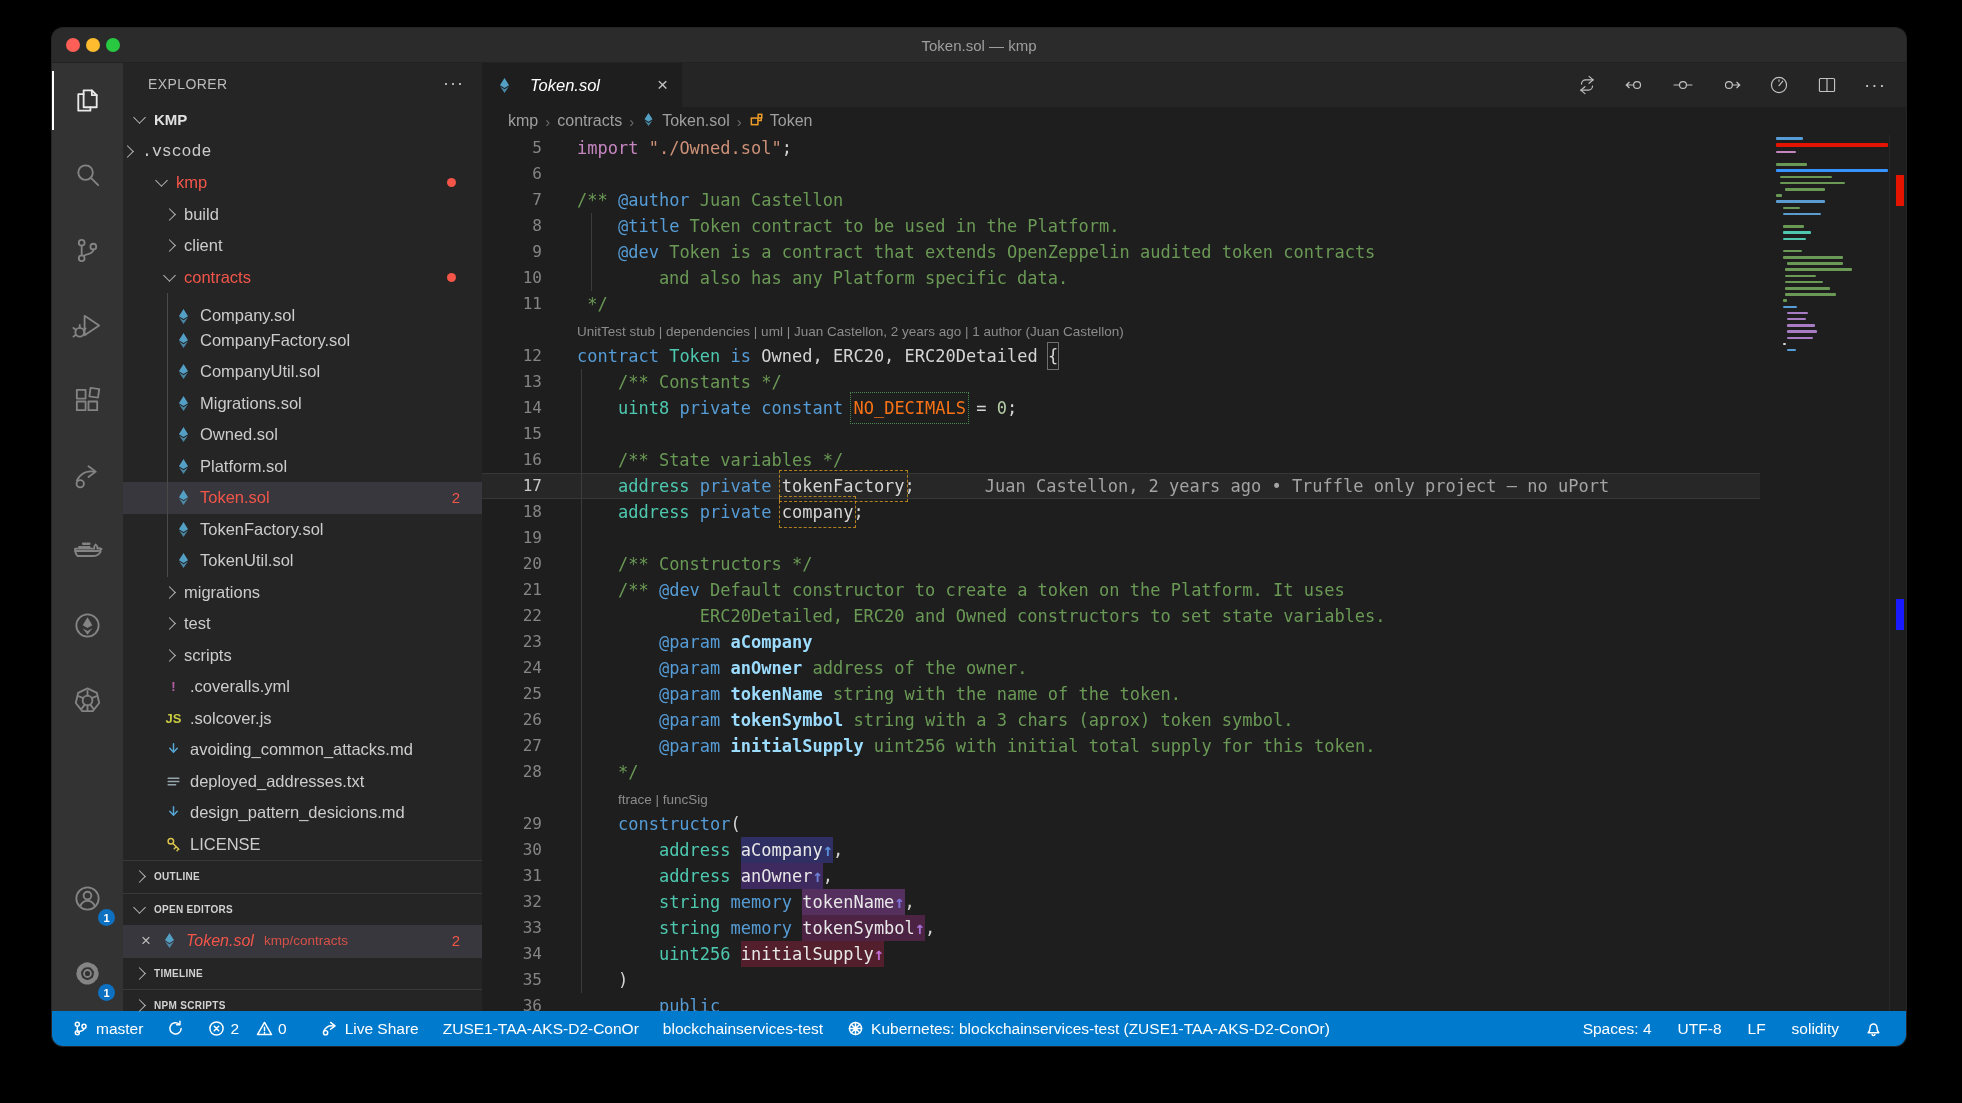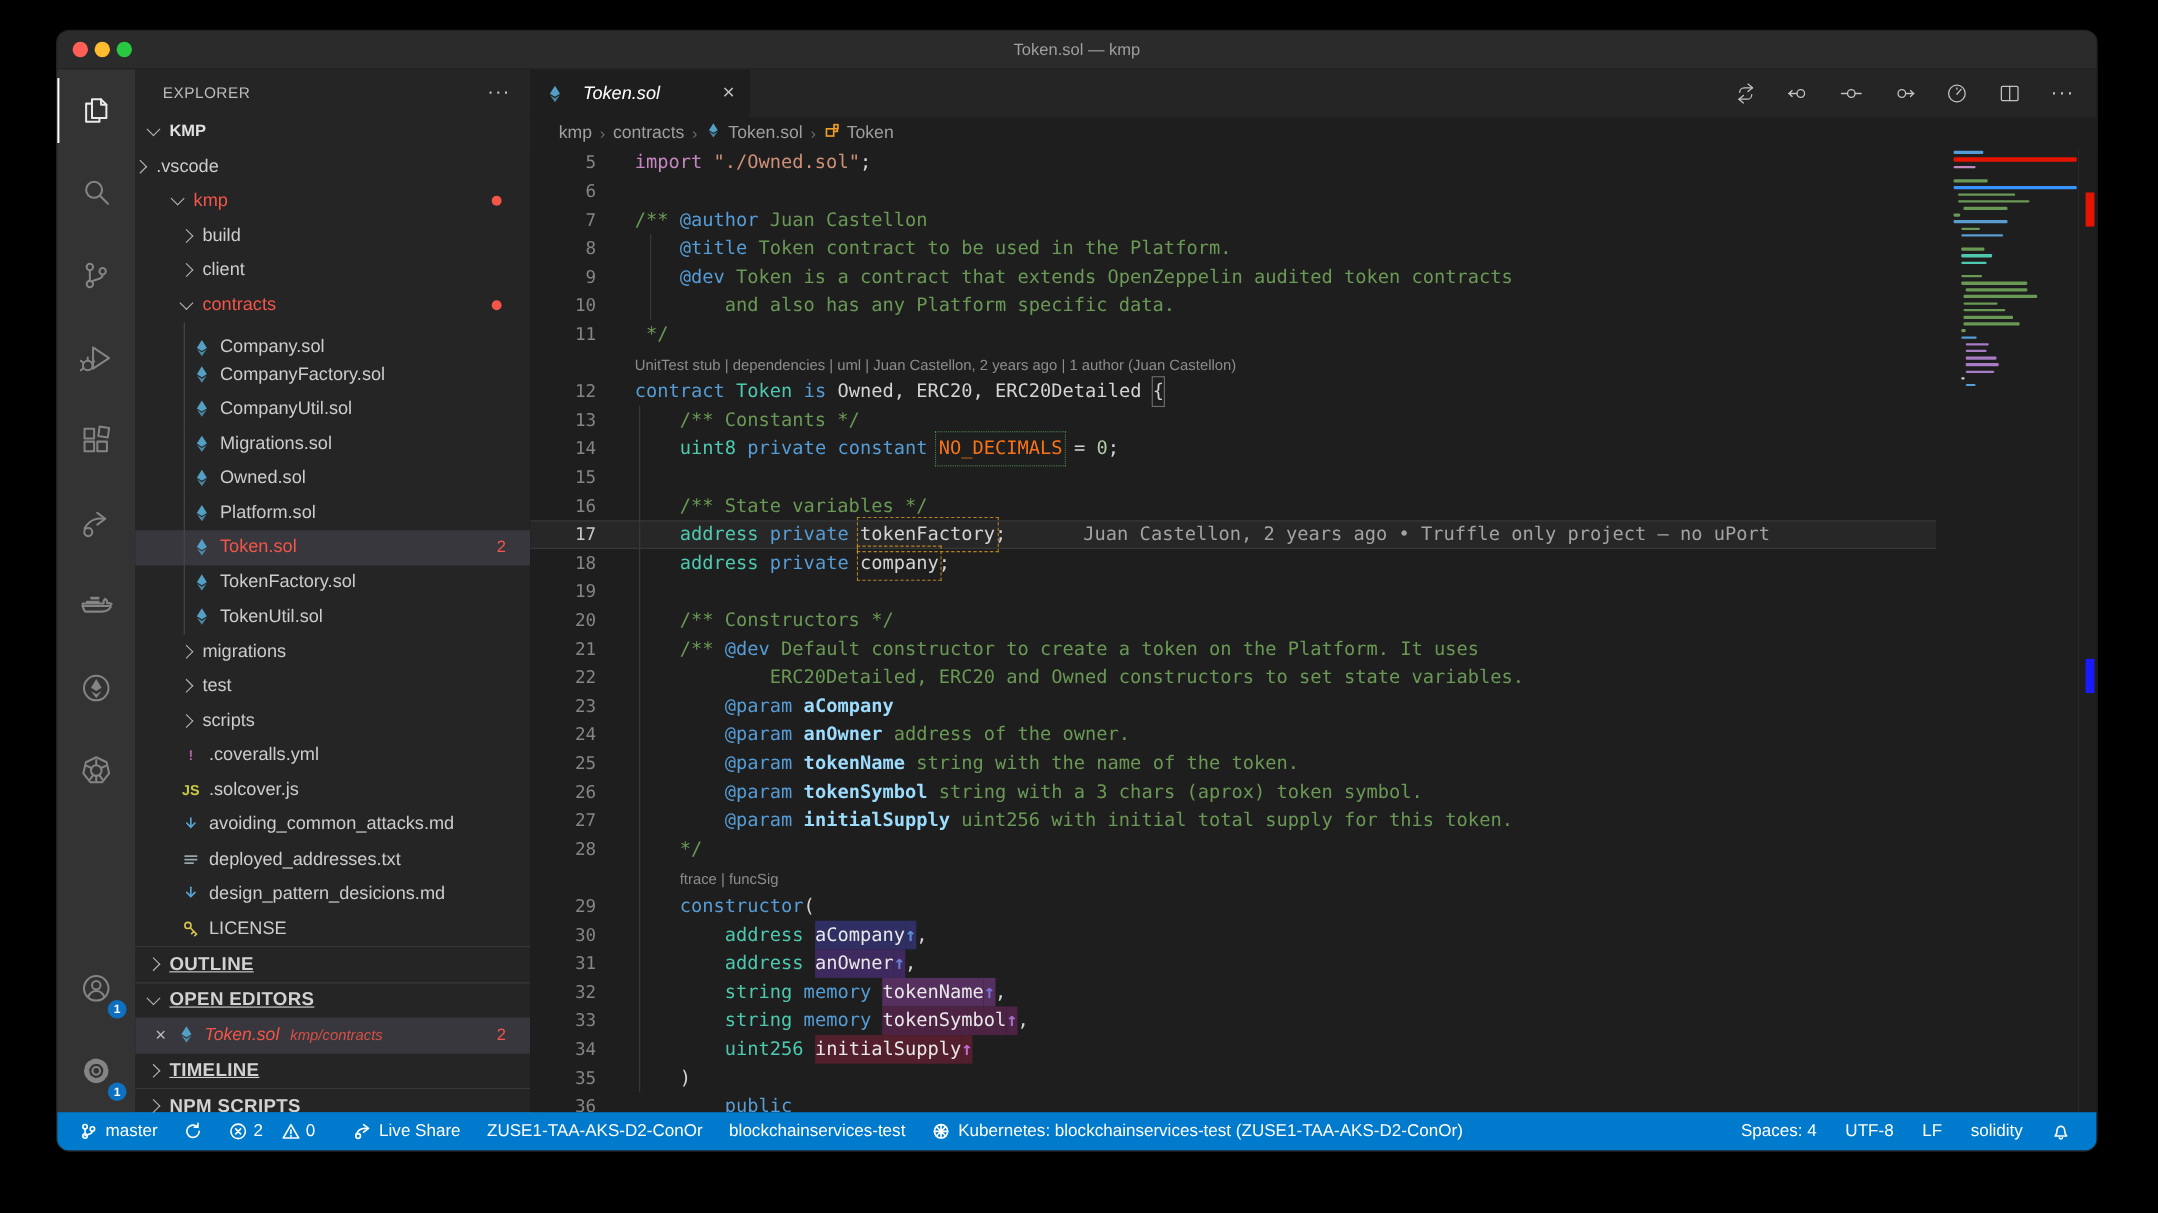--- a/index.html
+++ b/index.html
@@ -38,26 +38,26 @@
   .tree-row.selected{background:#37373d;}
   .tree-row .t-label{white-space:nowrap;}
   .tree-row.err .t-label{color:#f35549;}
   .t-icon{width:17px;height:17px;flex:none;margin-right:8px;display:flex;align-items:center;justify-content:center;}
   .t-icon svg{width:17px;height:17px;stroke-width:1.4;stroke-linecap:round;}
   .t-icon .glyph{font-weight:bold;font-size:13px;font-family:"Liberation Sans",sans-serif;}
   .t-guide{position:absolute;left:44px;top:0;bottom:0;width:1px;background:#4a4a4a;}
   .t-dot{margin-left:auto;margin-right:26px;width:9px;height:9px;border-radius:50%;background:#f35549;flex:none;}
   .t-badge{margin-left:auto;margin-right:22px;color:#f35549;font-size:15px;flex:none;}
   .sb-flex{flex:1;}
-  .sb-section{height:31.5px;flex:none;display:flex;align-items:center;padding-left:12px;font-weight:bold;font-size:17px;
-    color:#d2d2d2;border-top:1px solid rgba(255,255,255,0.09);letter-spacing:.3px;text-decoration:underline;}
+  .sb-section{height:31.5px;flex:none;display:flex;align-items:center;padding-left:12px;font-weight:bold;font-size:10px;
+    color:#d2d2d2;border-top:1px solid rgba(255,255,255,0.09);letter-spacing:.3px;}
   .oe-row{height:31.5px;flex:none;display:flex;align-items:center;background:#37373d;font-size:16px;cursor:pointer;}
   .oe-close{width:18px;margin:0 6px 0 14px;color:#bcbcbc;font-size:17px;text-align:center;}
   .oe-file{color:#f35549;font-style:italic;}
-  .oe-path{color:#f35549;font-style:italic;font-size:13.5px;margin-left:10px;opacity:.85;}
+  .oe-path{color:#f35549;font-size:13.5px;margin-left:10px;opacity:.85;}
   .oe-badge{margin-left:auto;margin-right:22px;color:#f35549;font-size:15px;}
   
   .editor{flex:1;display:flex;flex-direction:column;min-width:0;background:#1e1e1e;}
   .tabbar{height:44px;flex:none;background:#252526;display:flex;align-items:stretch;}
   .tab{width:176px;background:#1e1e1e;display:flex;align-items:center;padding:0 10px 0 14px;flex:none;}
   .tab-label{color:#ffffff;font-style:italic;font-size:16.5px;margin-left:9px;}
   .tab-close{margin-left:auto;color:#c0c0c0;font-size:19px;cursor:pointer;padding:0 4px;}
   .tab-actions{margin-left:auto;display:flex;align-items:center;gap:26px;padding-right:20px;color:#c2c2c2;}
   .tab-actions .action{width:22px;height:22px;cursor:pointer;}
   .tab-actions svg{width:22px;height:22px;stroke:currentColor;fill:none;stroke-width:1.7;stroke-linecap:round;stroke-linejoin:round;}
@@ -215,21 +215,21 @@
       <div class="sidebar">
         <div class="sb-header">
           <span class="sb-title">EXPLORER</span>
           <span class="sb-more">···</span>
         </div>
         <div class="ws-row">
           <span class="chev down"></span>
           <span>KMP</span>
         </div>
         <div class="tree" id="tree">
-            <div class="tree-row" style="">
+            <div class="tree-row" style=" font-family: Liberation Mono, monospace;">
               <span class="chev right"></span>
               <span class="t-label">.vscode</span>
             </div>
             <div class="tree-row err" style="padding-left: 34px;">
               <span class="chev down"></span>
               <span class="t-label">kmp</span>
               <span class="t-dot"></span>
             </div>
             <div class="tree-row" style="padding-left: 42px;">
               <span class="chev right"></span>

